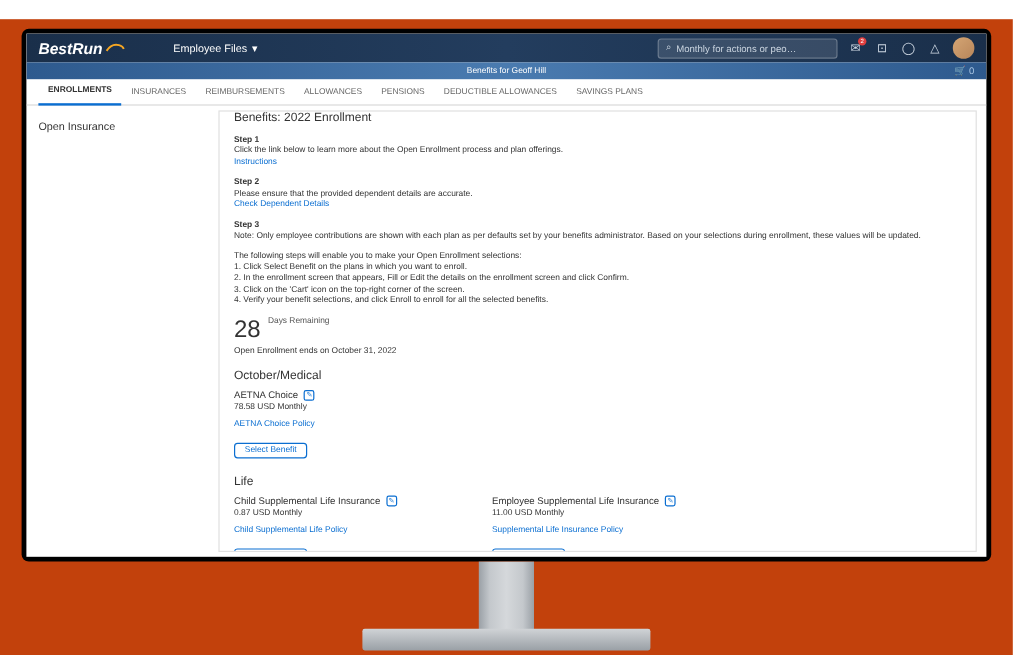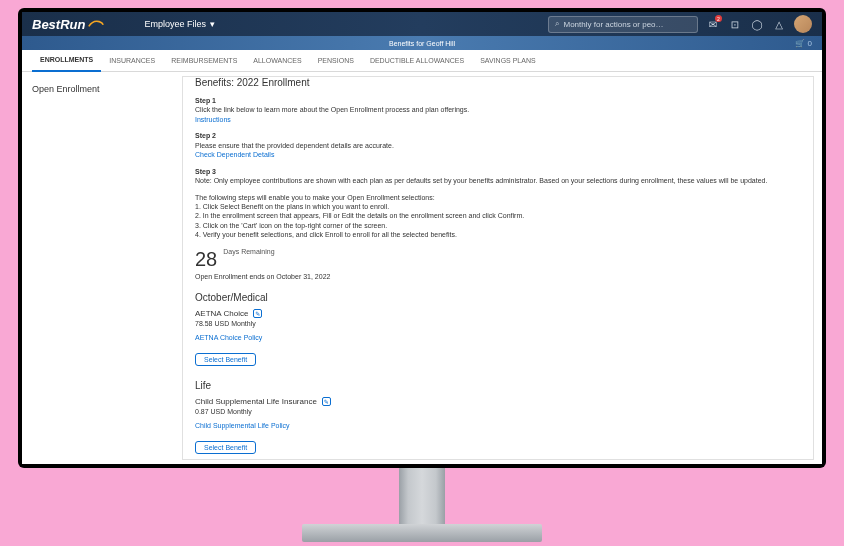--- a/index.html
+++ b/index.html
@@ -1,18 +1,18 @@
 <!DOCTYPE html>
 <html><head>
 <meta charset="utf-8">
 <style>
 * { margin: 0; padding: 0; box-sizing: border-box; }
 body { font-family: Arial, sans-serif; background: #fff; width: 844px; height: 546px; overflow: hidden; position: relative; }
 
-.monitor-frame { position: absolute; inset: 0; background: #f9a8d4; }
+.monitor-frame { position: absolute; inset: 0; background: #c2410c; margin-top: 16px; }
 .monitor-bezel { position: absolute; top: 8px; left: 18px; right: 18px; bottom: 78px; background: #000; border-radius: 6px; padding: 4px; }
 .screen { position: absolute; inset: 4px; background: #fff; overflow: hidden; }
 .monitor-stand { position: absolute; bottom: 4px; left: 50%; transform: translateX(-50%); width: 240px; height: 74px; }
 .stand-neck { position: absolute; top: 0; left: 50%; transform: translateX(-50%); width: 46px; height: 58px; background: linear-gradient(90deg,#9aa0a6,#c4c8cc 20%,#d5d8db 50%,#c4c8cc 80%,#9aa0a6); }
 .stand-base { position: absolute; bottom: 0; left: 0; right: 0; height: 18px; background: linear-gradient(180deg,#d0d3d6,#9aa0a6); border-radius: 2px; }
 
 .topbar { height: 24px; background: linear-gradient(90deg,#1a2f4a 0%,#233d5e 50%,#1a2f4a 100%); display: flex; align-items: center; padding: 0 10px; color: #fff; font-size: 9px; }
 .logo { display: flex; align-items: center; gap: 3px; font-weight: bold; font-style: italic; font-size: 13px; color: #fff; margin-right: 40px; }
 .logo-swoosh { width: 16px; height: 12px; display: inline-block; }
 .emp-files { display: flex; align-items: center; gap: 4px; cursor: pointer; justify-content: space-between; }
@@ -93,21 +93,21 @@
         <div class="tab">INSURANCES</div>
         <div class="tab">REIMBURSEMENTS</div>
         <div class="tab">ALLOWANCES</div>
         <div class="tab">PENSIONS</div>
         <div class="tab">DEDUCTIBLE ALLOWANCES</div>
         <div class="tab">SAVINGS PLANS</div>
       </div>
 
       <div class="content">
         <div class="left-col">
-          <div>Open Enrollment</div>
+          <div>Open Insurance</div>
         </div>
 
         <div class="main">
           <div class="main-title">Benefits: 2022 Enrollment</div>
 
           <div class="step-block">
             <div class="step-title">Step 1</div>
             <div>Click the link below to learn more about the Open Enrollment process and plan offerings.</div>
             <div class="step-link">Instructions</div>
           </div>
@@ -151,20 +151,29 @@
             <div class="life-grid">
               <div class="life-col">
                 <div class="plan-row">
                   <span>Child Supplemental Life Insurance</span>
                   <span class="small-icon">✎</span>
                 </div>
                 <div class="plan-cost">0.87 USD Monthly</div>
                 <a class="plan-link">Child Supplemental Life Policy</a>
                 <button class="select-btn">Select Benefit</button>
               </div>
+              <div class="life-col">
+                <div class="plan-row">
+                  <span>Employee Supplemental Life Insurance</span>
+                  <span class="small-icon">✎</span>
+                </div>
+                <div class="plan-cost">11.00 USD Monthly</div>
+                <a class="plan-link">Supplemental Life Insurance Policy</a>
+                <button class="select-btn">Select Benefit</button>
+              </div>
             </div>
           </div>
 
         </div>
       </div>
 
     </div>
   </div>
   <div class="monitor-stand">
     <div class="stand-neck"></div>

